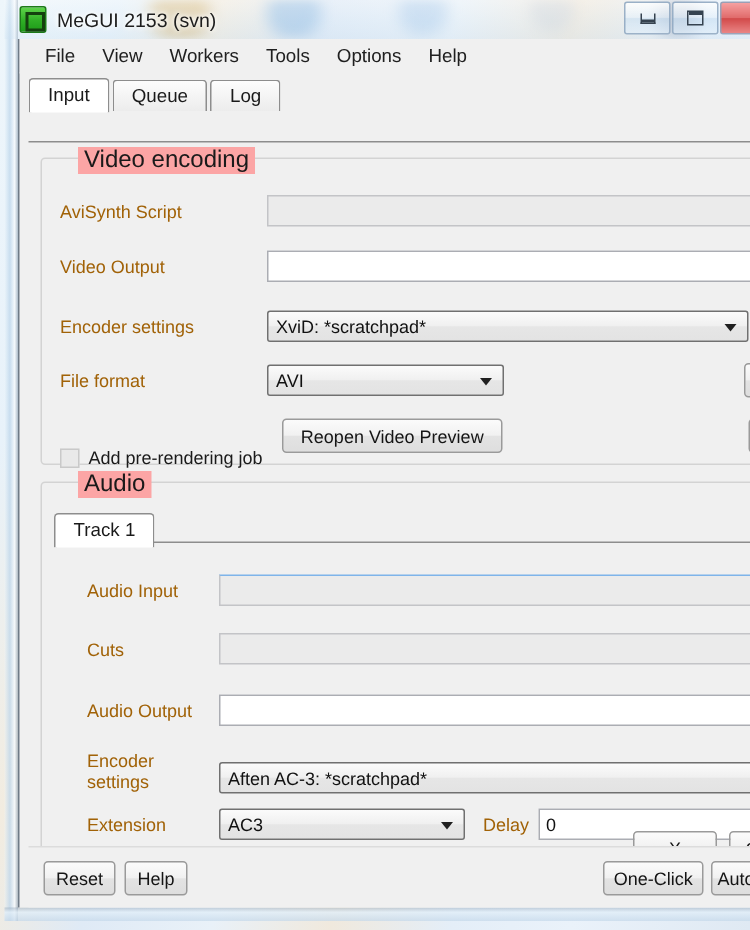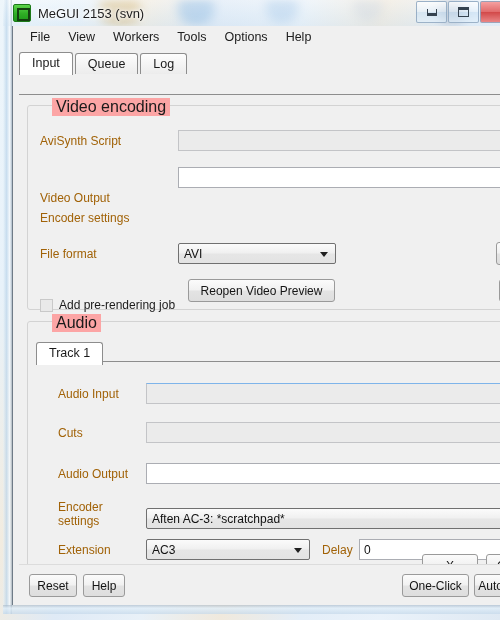--- a/index.html
+++ b/index.html
@@ -274,24 +274,28 @@
     </div>
 
     <div id="tabpage">
 
       <div class="groupbox" style="left:8px; top:10px; width:478px; height:205px;">
         <div class="gb-title">Video encoding</div>
 
         <div class="lbl" style="left:12px; top:28px;">AviSynth Script</div>
         <div class="tb disabled" style="left:150px; top:24px; width:338px;"></div>
 
-        <div class="lbl" style="left:12px; top:65px;margin-top:20px;">Video Output</div>
+        <div class="lbl" style="left:12px; top:65px;">Video Output</div>
         <div class="tb" style="left:150px; top:61px; width:338px;"></div>
 
         <div class="lbl" style="left:12px; top:105px;">Encoder settings</div>
+        <div class="cb" style="left:150px; top:101px; width:321px;">
+          <span>XviD: *scratchpad*</span>
+          <span class="arrow"></span>
+        </div>
 
         <div class="lbl" style="left:12px; top:141px;">File format</div>
         <div class="cb" style="left:150px; top:137px; width:158px;">
           <span>AVI</span>
           <span class="arrow"></span>
         </div>
         <div class="btn" style="left:468px; top:136px; width:48px;">Zones</div>
 
         <div class="chk" style="left:12px; top:176px;margin-top:16px;">
           <span class="box"></span>

